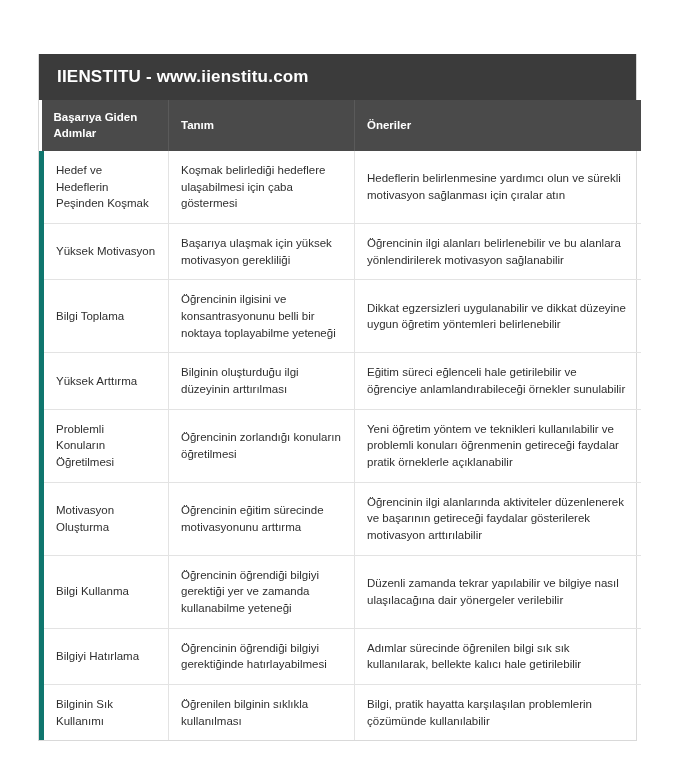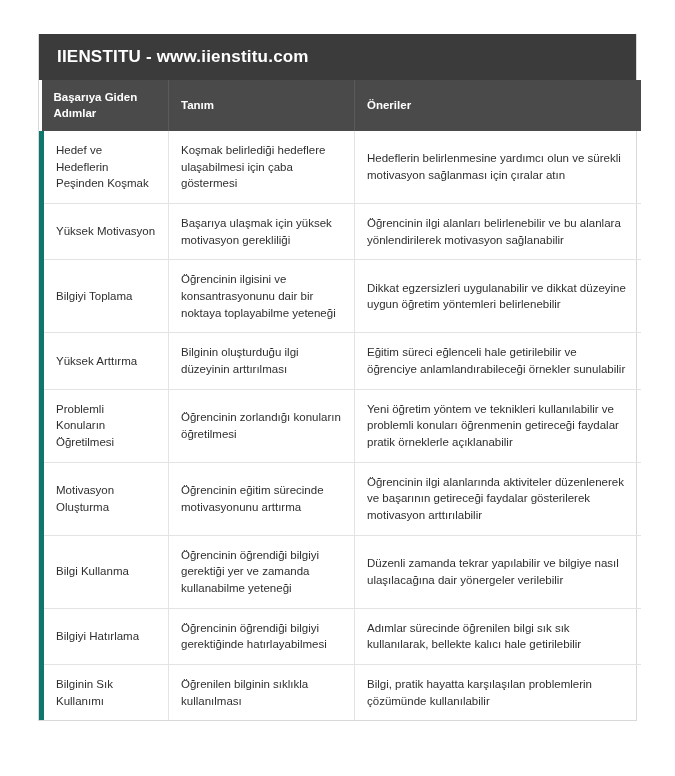--- a/index.html
+++ b/index.html
@@ -9,21 +9,21 @@
     width: 675px;
     height: 776px;
     font-family: "Liberation Sans", sans-serif;
   }
   .page {
     width: 675px;
     height: 776px;
     position: relative;
     background: #ffffff;
     box-sizing: border-box;
-    padding: 34px 38px 30px 38px;
+    padding: 54px 38px 30px 38px;
   }
   .card {
     width: 599px;
     border: 1px solid #d9d9d9;
     border-top: none;
     box-sizing: border-box;
     background: #ffffff;
   }
   .title-bar {
     background: #3b3b3b;
@@ -98,22 +98,22 @@
             <td class="col-a">Hedef ve Hedeflerin Peşinden Koşmak</td>
             <td>Koşmak belirlediği hedeflere ulaşabilmesi için çaba göstermesi</td>
             <td>Hedeflerin belirlenmesine yardımcı olun ve sürekli motivasyon sağlanması için çıralar atın</td>
           </tr>
           <tr>
             <td class="col-a">Yüksek Motivasyon</td>
             <td>Başarıya ulaşmak için yüksek motivasyon gerekliliği</td>
             <td>Öğrencinin ilgi alanları belirlenebilir ve bu alanlara yönlendirilerek motivasyon sağlanabilir</td>
           </tr>
           <tr>
-            <td class="col-a">Bilgiyi Toplama</td>
-            <td>Öğrencinin ilgisini ve konsantrasyonunu dair bir noktaya toplayabilme yeteneği</td>
+            <td class="col-a">Bilgi Toplama</td>
+            <td>Öğrencinin ilgisini ve konsantrasyonunu belli bir noktaya toplayabilme yeteneği</td>
             <td>Dikkat egzersizleri uygulanabilir ve dikkat düzeyine uygun öğretim yöntemleri belirlenebilir</td>
           </tr>
           <tr>
             <td class="col-a">Yüksek Arttırma</td>
             <td>Bilginin oluşturduğu ilgi düzeyinin arttırılması</td>
             <td>Eğitim süreci eğlenceli hale getirilebilir ve öğrenciye anlamlandırabileceği örnekler sunulabilir</td>
           </tr>
           <tr>
             <td class="col-a">Problemli Konuların Öğretilmesi</td>
             <td>Öğrencinin zorlandığı konuların öğretilmesi</td>

